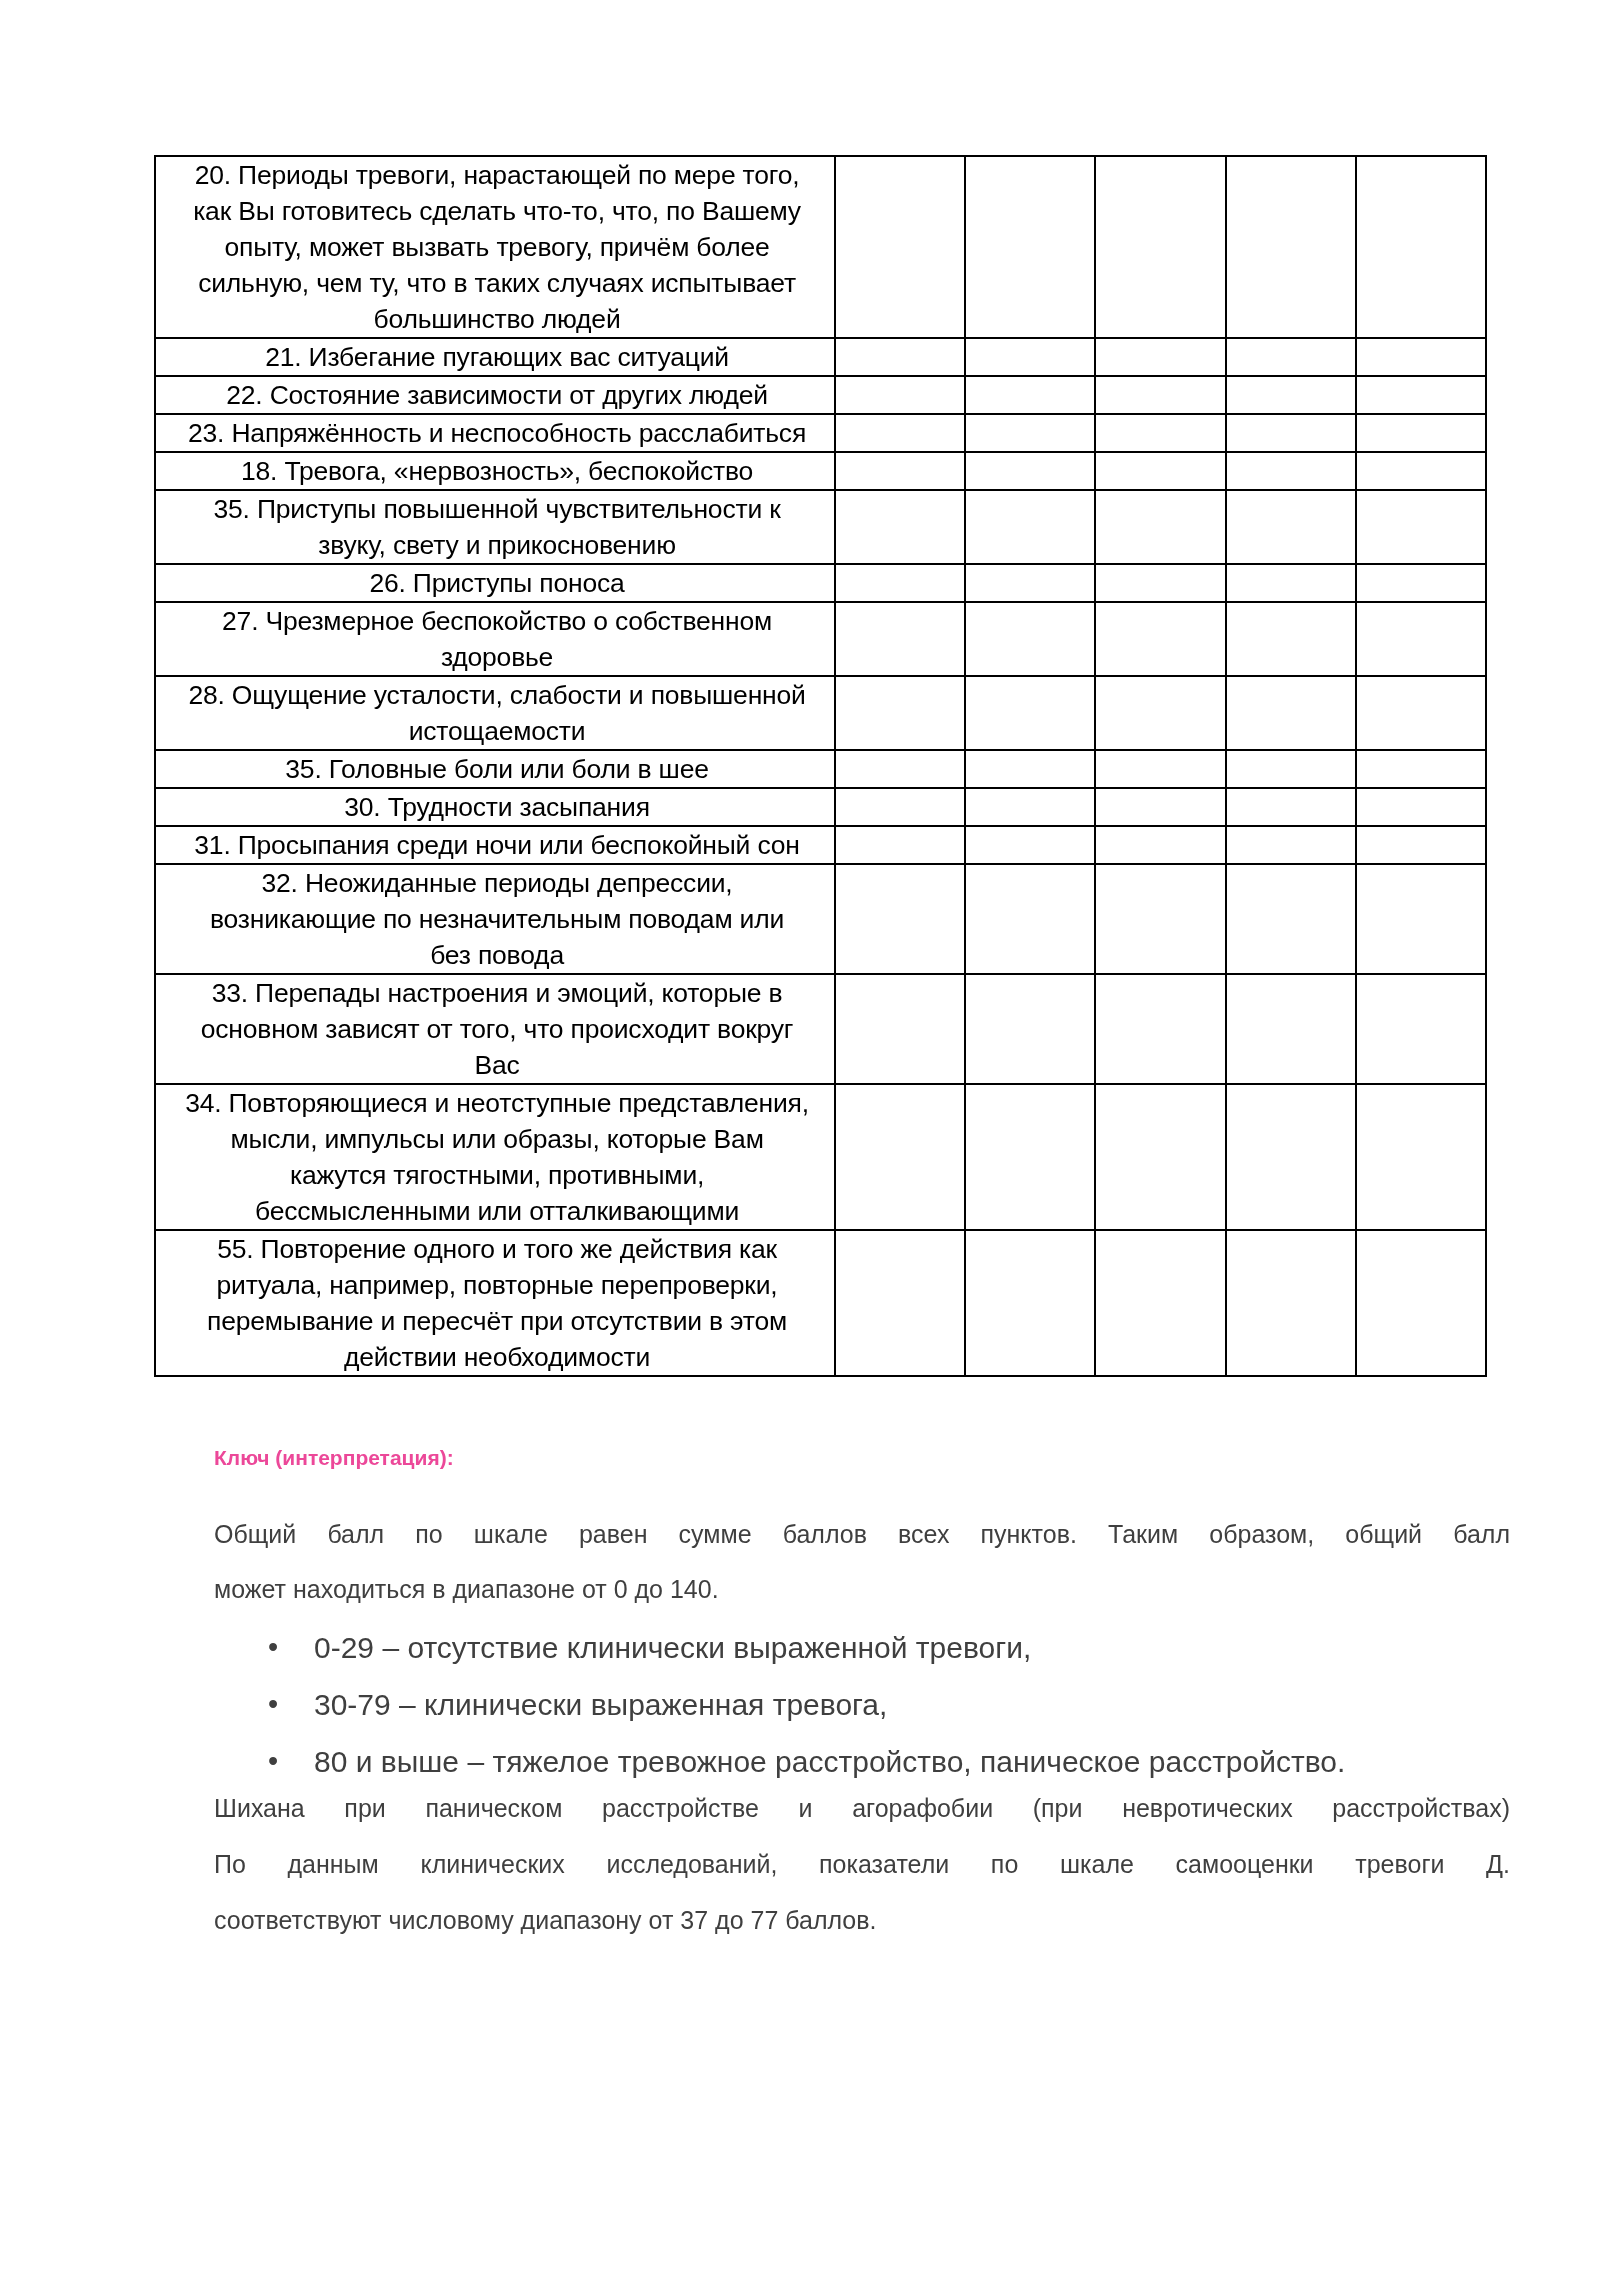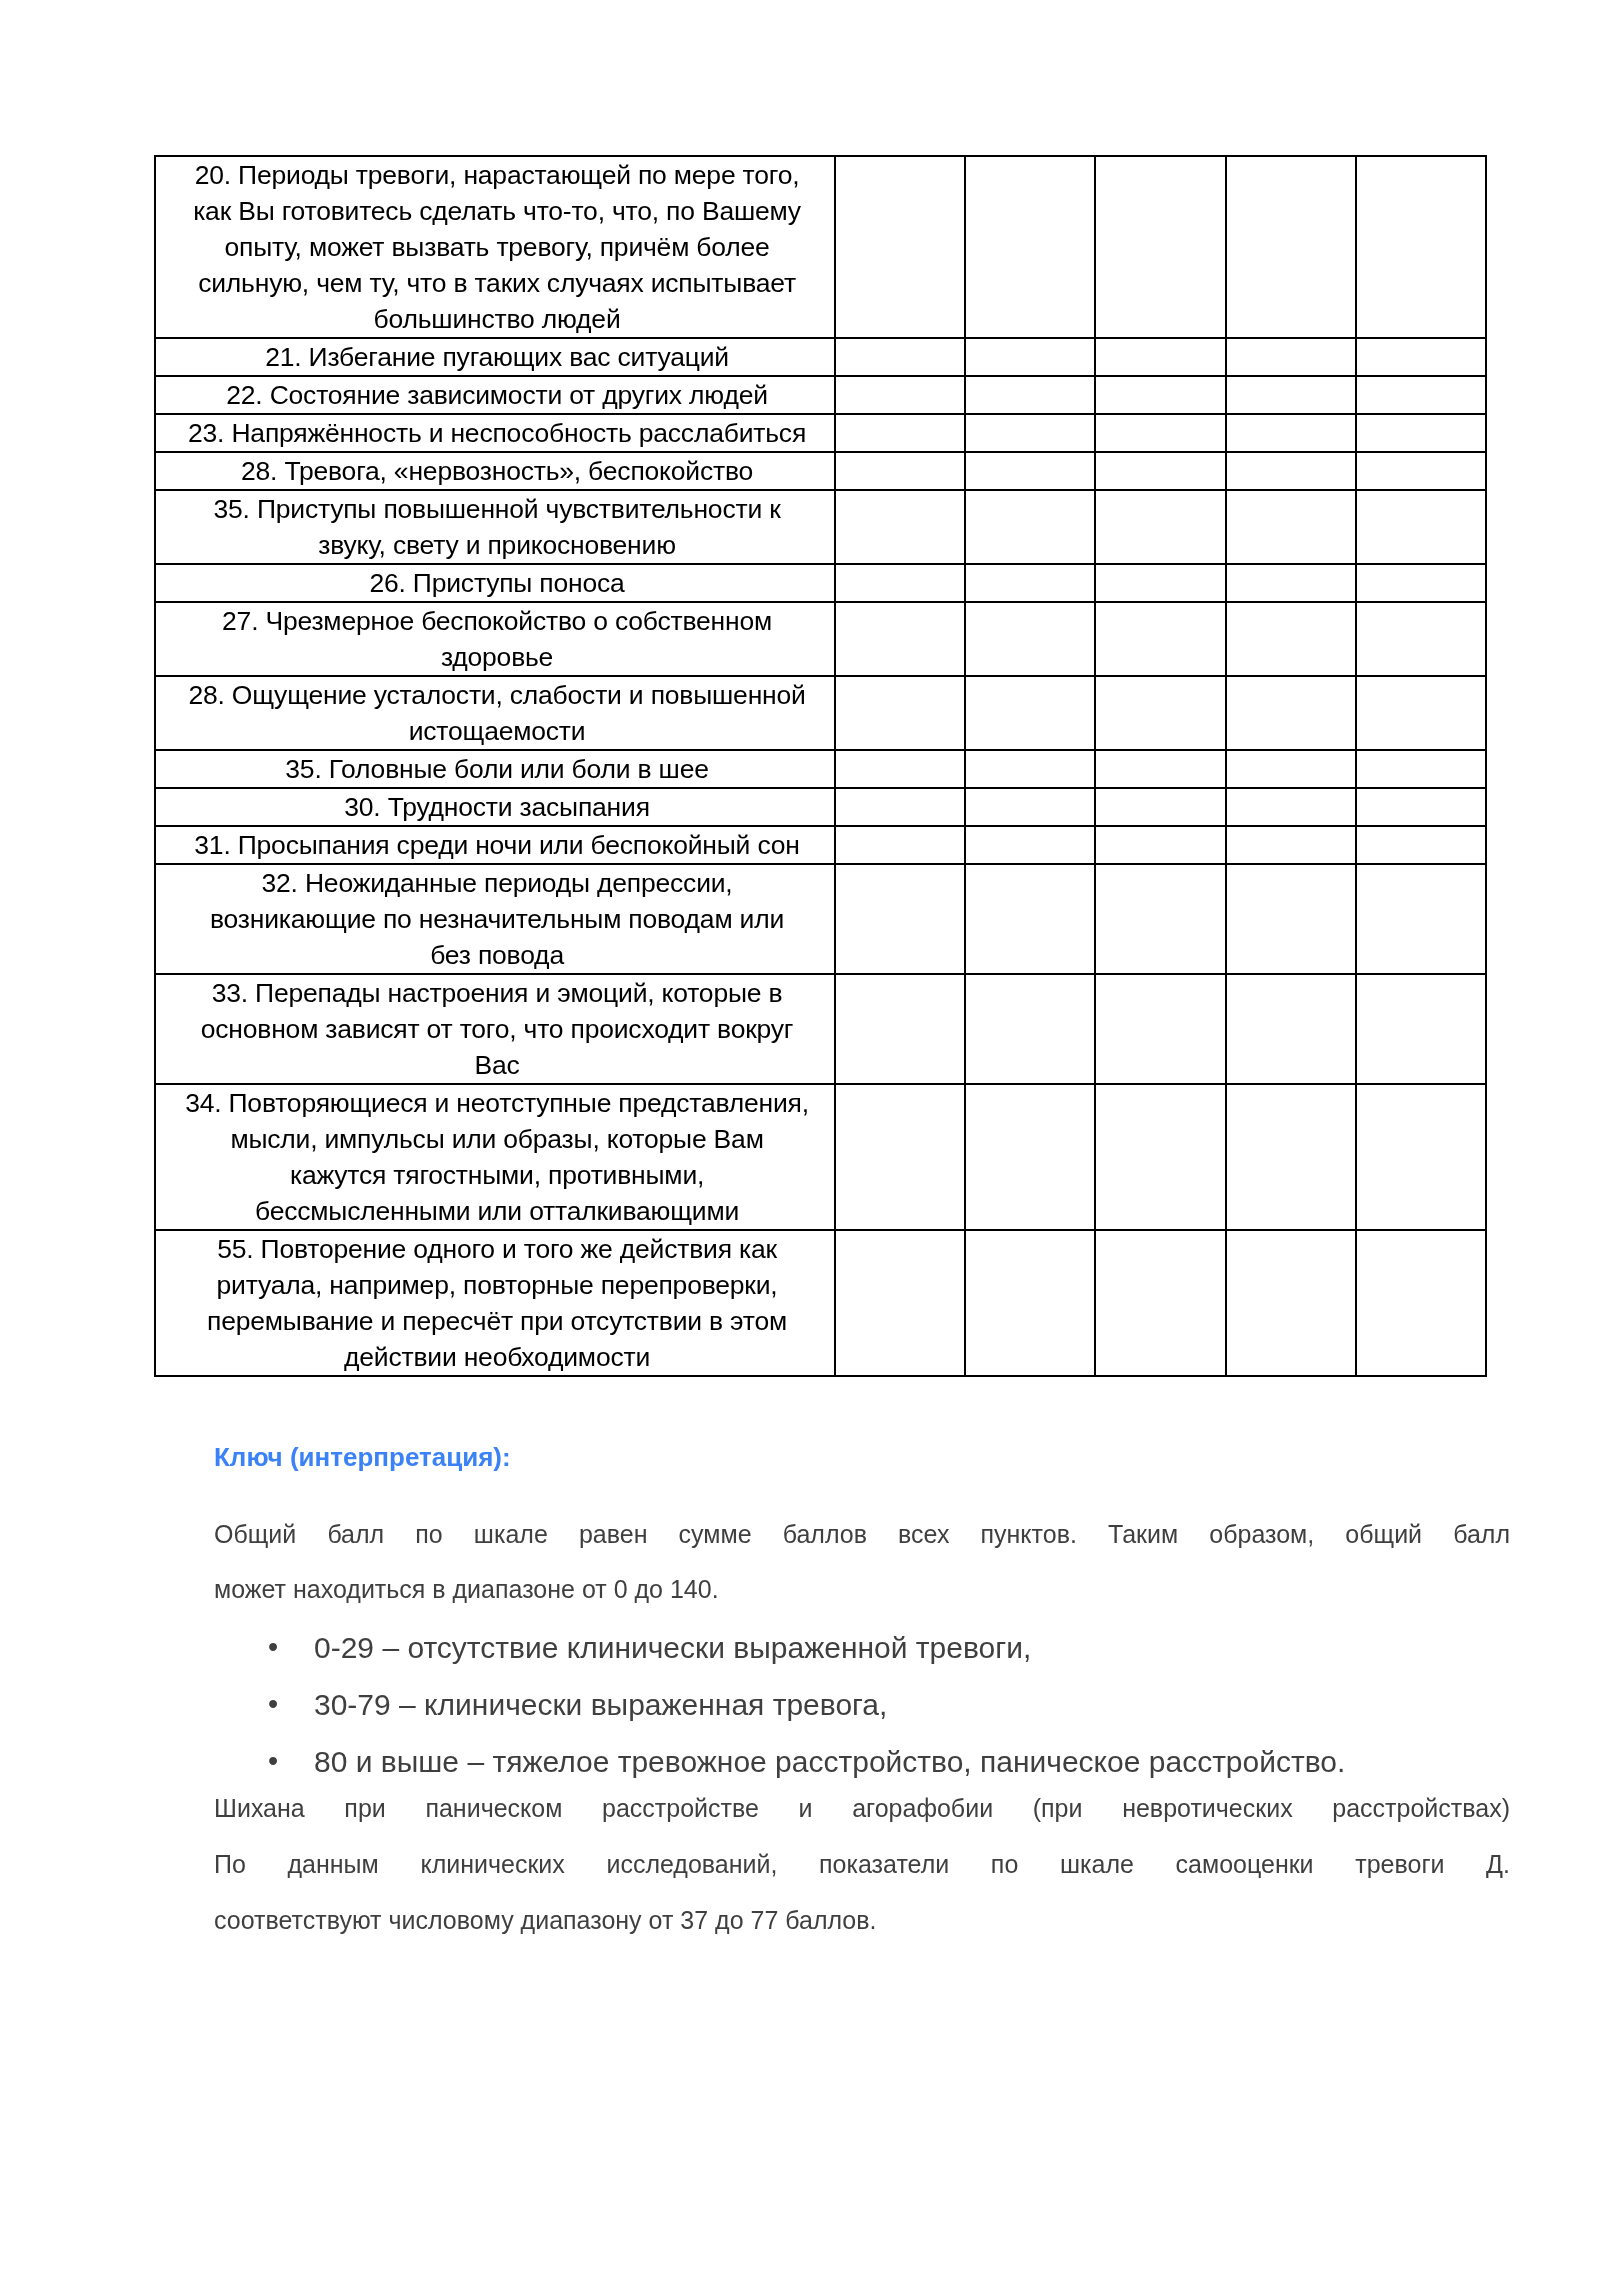--- a/index.html
+++ b/index.html
@@ -28,22 +28,22 @@
     vertical-align:top;
     white-space:pre-line;
     overflow:hidden;
     text-align:center;
   }
   td.a{padding:0;}
   
   .keyblock{position:absolute;left:214px;width:1296px;color:#3f3f3f;}
   .key-heading{
     top:1438px;
-    font-size:26px;line-height:39px;
-    font-weight:bold;color:#3b82f6;
+    font-size:21px;line-height:39px;
+    font-weight:bold;color:#ec4899;
   }
   .para{font-size:25px;line-height:55px;}
   .para .line{text-align:justify;text-align-last:justify;}
   .para .line:last-child{text-align-last:left;}
   .p1{top:1507px;}
   .p2{top:1780px;line-height:56px;}
   ul.key-list{
     position:absolute;left:214px;top:1619px;width:1296px;
     margin:0;padding:0;list-style:none;
     font-size:30px;line-height:57px;color:#3f3f3f;
@@ -100,21 +100,21 @@
         </tr>
         <tr>
           <td class="q">23. Напряжённость и неспособность расслабиться</td>
           <td class="a"></td>
           <td class="a"></td>
           <td class="a"></td>
           <td class="a"></td>
           <td class="a"></td>
         </tr>
         <tr>
-          <td class="q">28. Тревога, «нервозность», беспокойство</td>
+          <td class="q">18. Тревога, «нервозность», беспокойство</td>
           <td class="a"></td>
           <td class="a"></td>
           <td class="a"></td>
           <td class="a"></td>
           <td class="a"></td>
         </tr>
         <tr>
           <td class="q">35. Приступы повышенной чувствительности к
 звуку, свету и прикосновению</td>
           <td class="a"></td>

